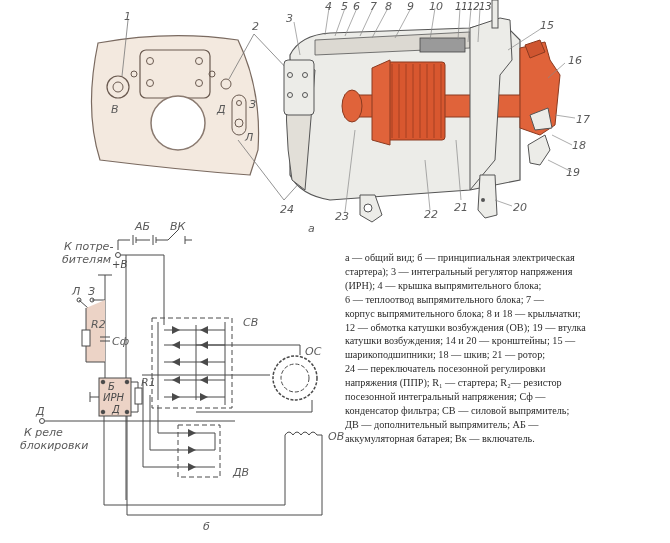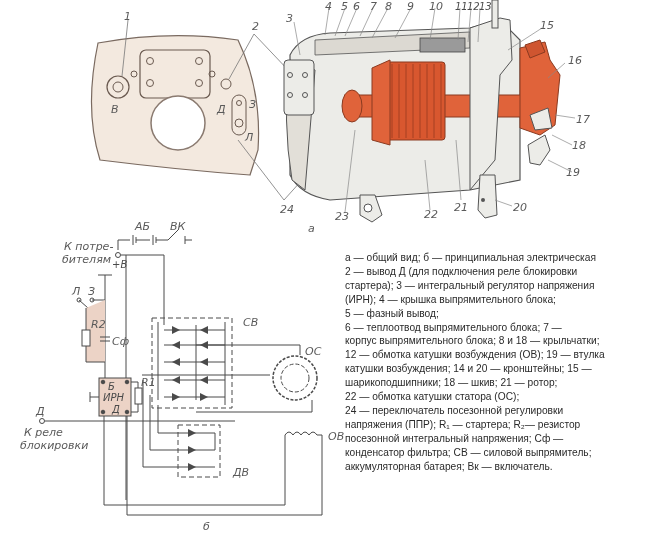--- a/index.html
+++ b/index.html
@@ -2,21 +2,21 @@
 <html><head>
 <meta charset="utf-8">
 <style>
   html, body { margin:0; padding:0; background:#ffffff; }
   body { width:670px; height:543px; position:relative; overflow:hidden; font-family:"Liberation Sans", sans-serif; }
   .layer { position:absolute; left:0; top:0; }
   .lbl { font-family:"DejaVu Sans", sans-serif; font-style:italic; fill:#5a5a5a; font-size:11px; }
   .lbl-s { font-family:"DejaVu Sans", sans-serif; font-style:italic; fill:#4a4a4a; font-size:10px; }
   .caption {
     position:absolute; left:345px; top:251px; width:262px;
-    font-family:Liberation Sans, sans-serif; font-size:10.2px; line-height:13.9px;
+    font-family:Liberation Serif, serif; font-size:10.2px; line-height:13.9px;
     color:#2a2a2a; text-align:justify;
   }
   .caption p { margin:0; }
 </style>
 </head>
 <body>
 
 <svg class="layer" width="670" height="543">
 
   <g>
@@ -278,28 +278,26 @@
     <text class="lbl" x="243" y="326">СВ</text>
     <text class="lbl" x="305" y="355">ОС</text>
     <text class="lbl" x="328" y="440">ОВ</text>
     <text class="lbl" x="233" y="476">ДВ</text>
     <text class="lbl" x="203" y="530">б</text>
   </g>
 </svg>
 
 <div class="caption">
   <p>а — общий вид; б — принципиальная электрическая</p>
-  <p>2 — вывод Д (для подключения реле блокировки</p>
   <p>стартера); 3 — интегральный регулятор напряжения</p>
   <p>(ИРН); 4 — крышка выпрямительного блока;</p>
-  <p>5 — фазный вывод;</p>
   <p>6 — теплоотвод выпрямительного блока; 7 —</p>
   <p>корпус выпрямительного блока; 8 и 18 — крыльчатки;</p>
   <p>12 — обмотка катушки возбуждения (ОВ); 19 — втулка</p>
   <p>катушки возбуждения; 14 и 20 — кронштейны; 15 —</p>
   <p>шарикоподшипники; 18 — шкив; 21 — ротор;</p>
-  <p>22 — обмотка катушки статора (ОС);</p>
   <p>24 — переключатель посезонной регулировки</p>
   <p>напряжения (ППР); R₁ — стартера; R₂— резистор</p>
   <p>посезонной интегральный напряжения; Сф —</p>
   <p>конденсатор фильтра; СВ — силовой выпрямитель;</p>
+  <p>ДВ — дополнительный выпрямитель; АБ —</p>
   <p>аккумуляторная батарея; Вк — включатель.</p>
 </div>
 
 </body></html>

